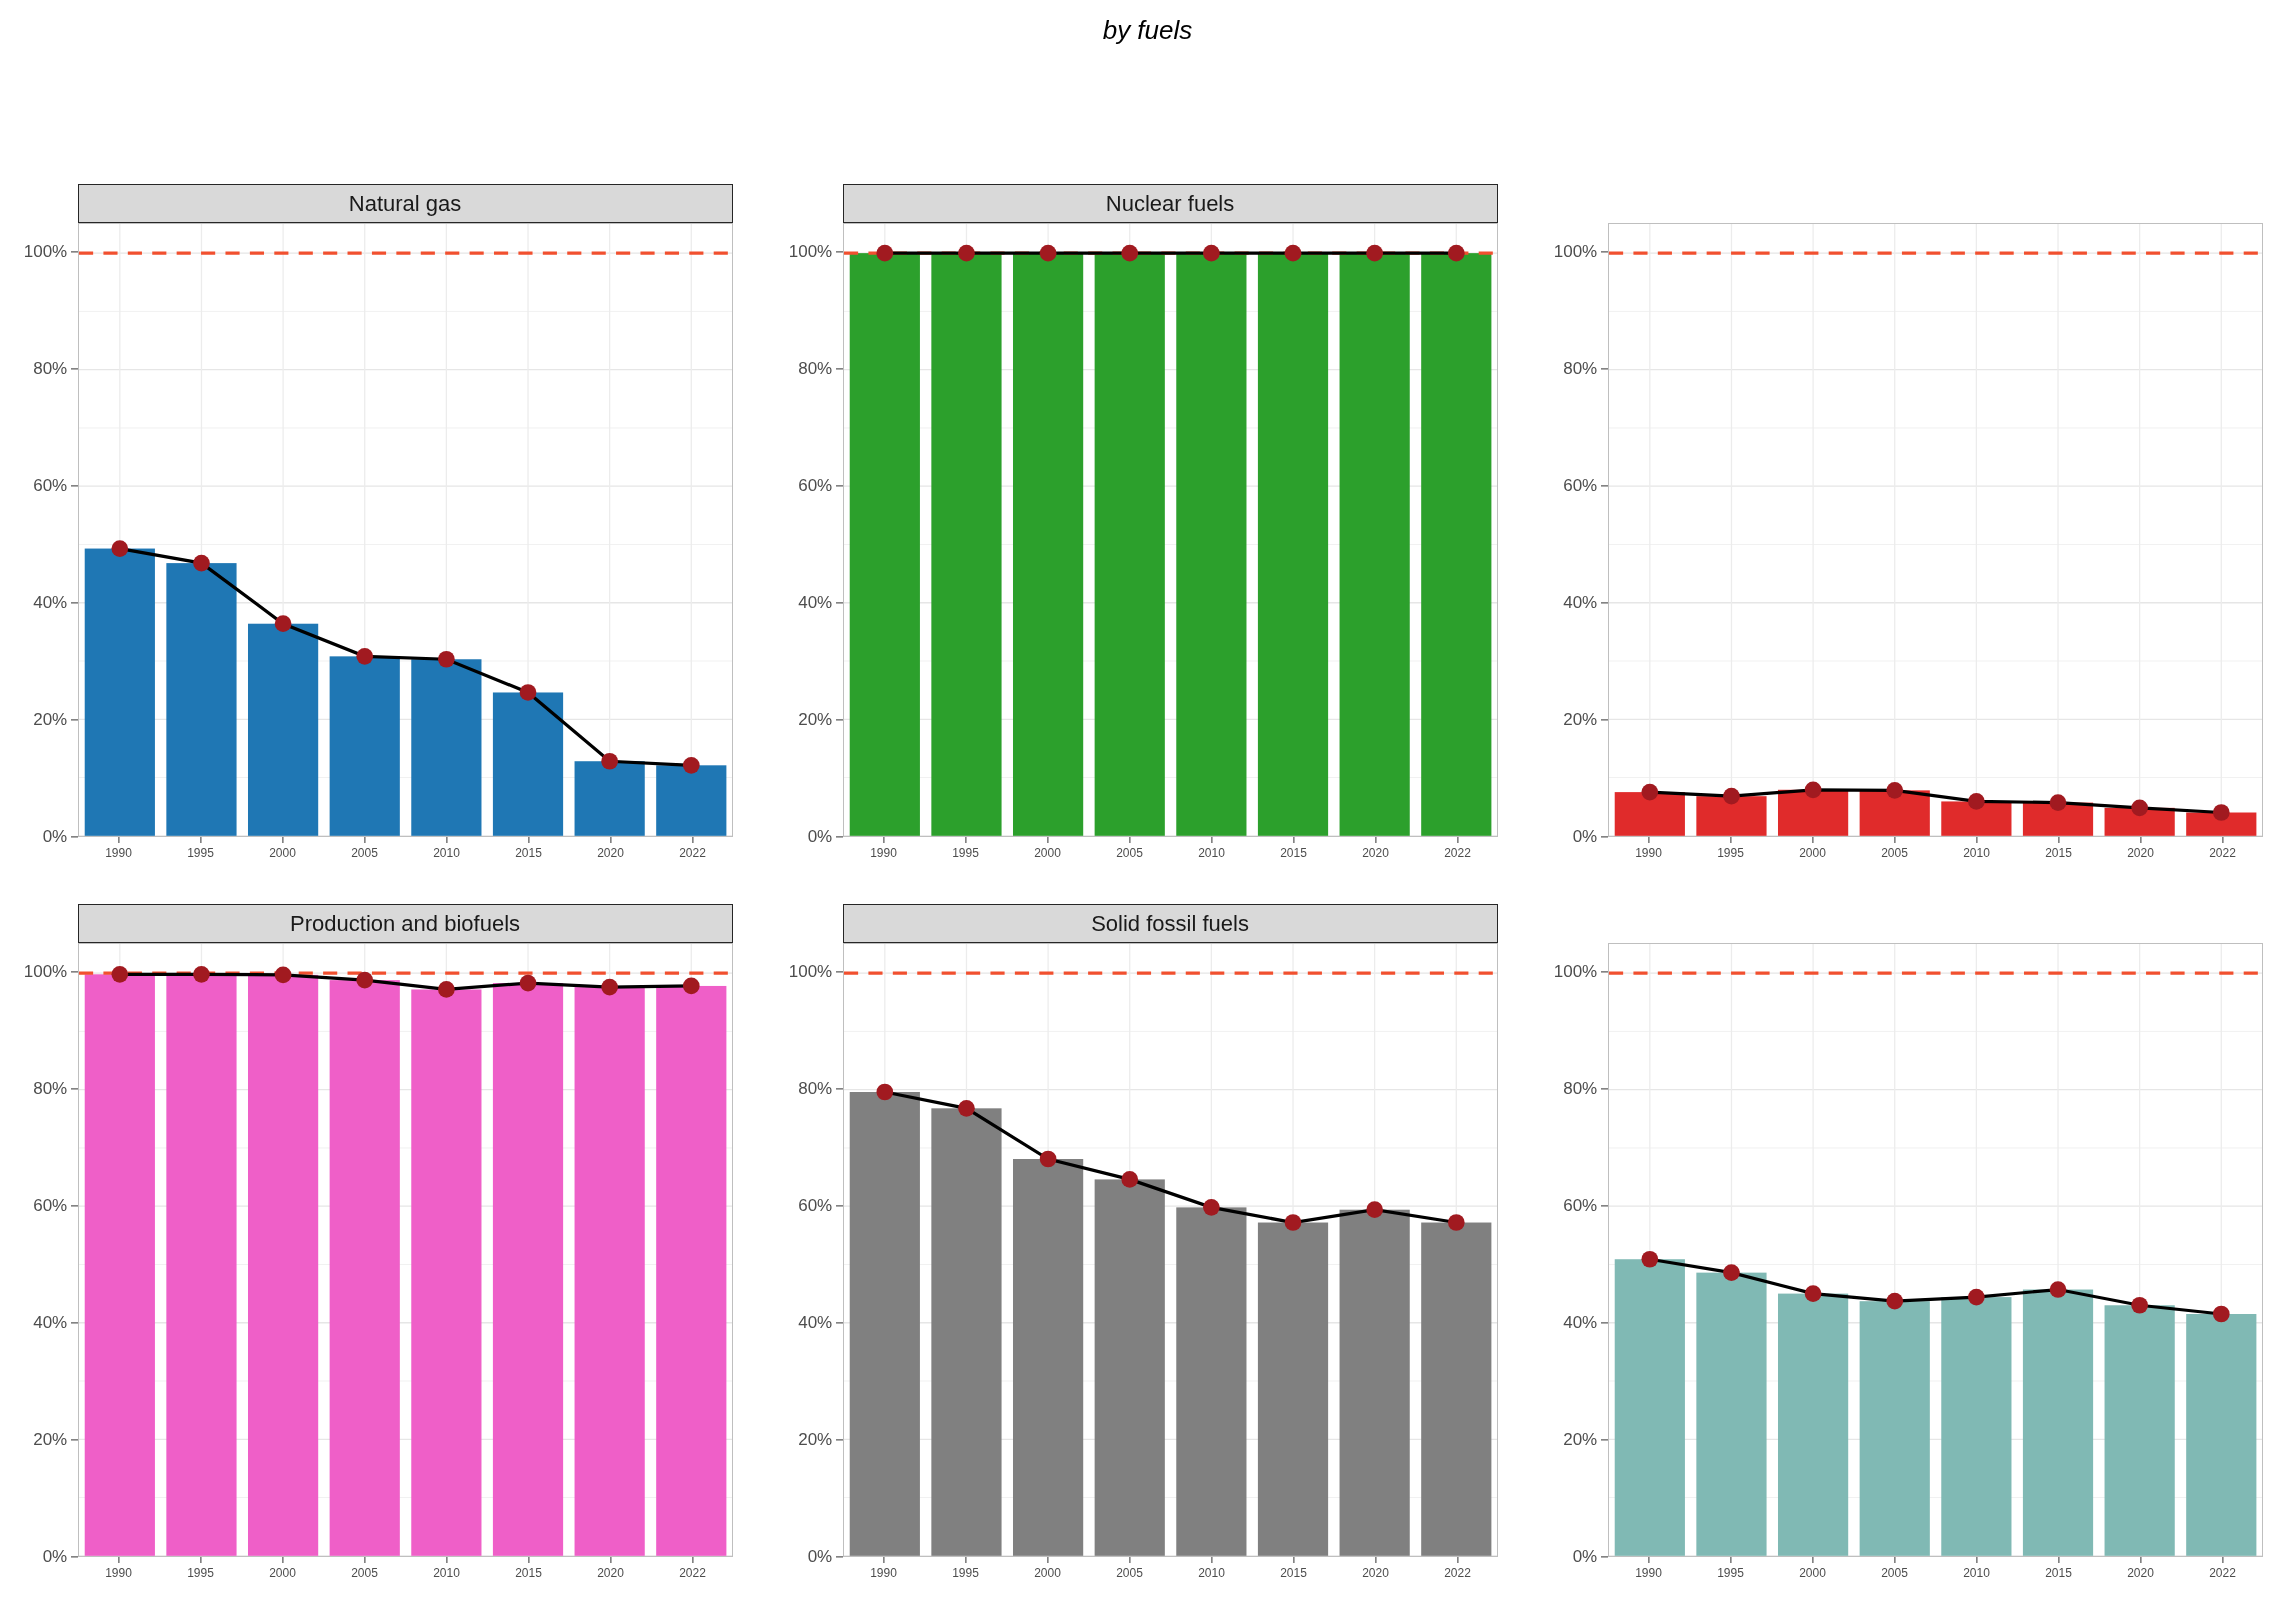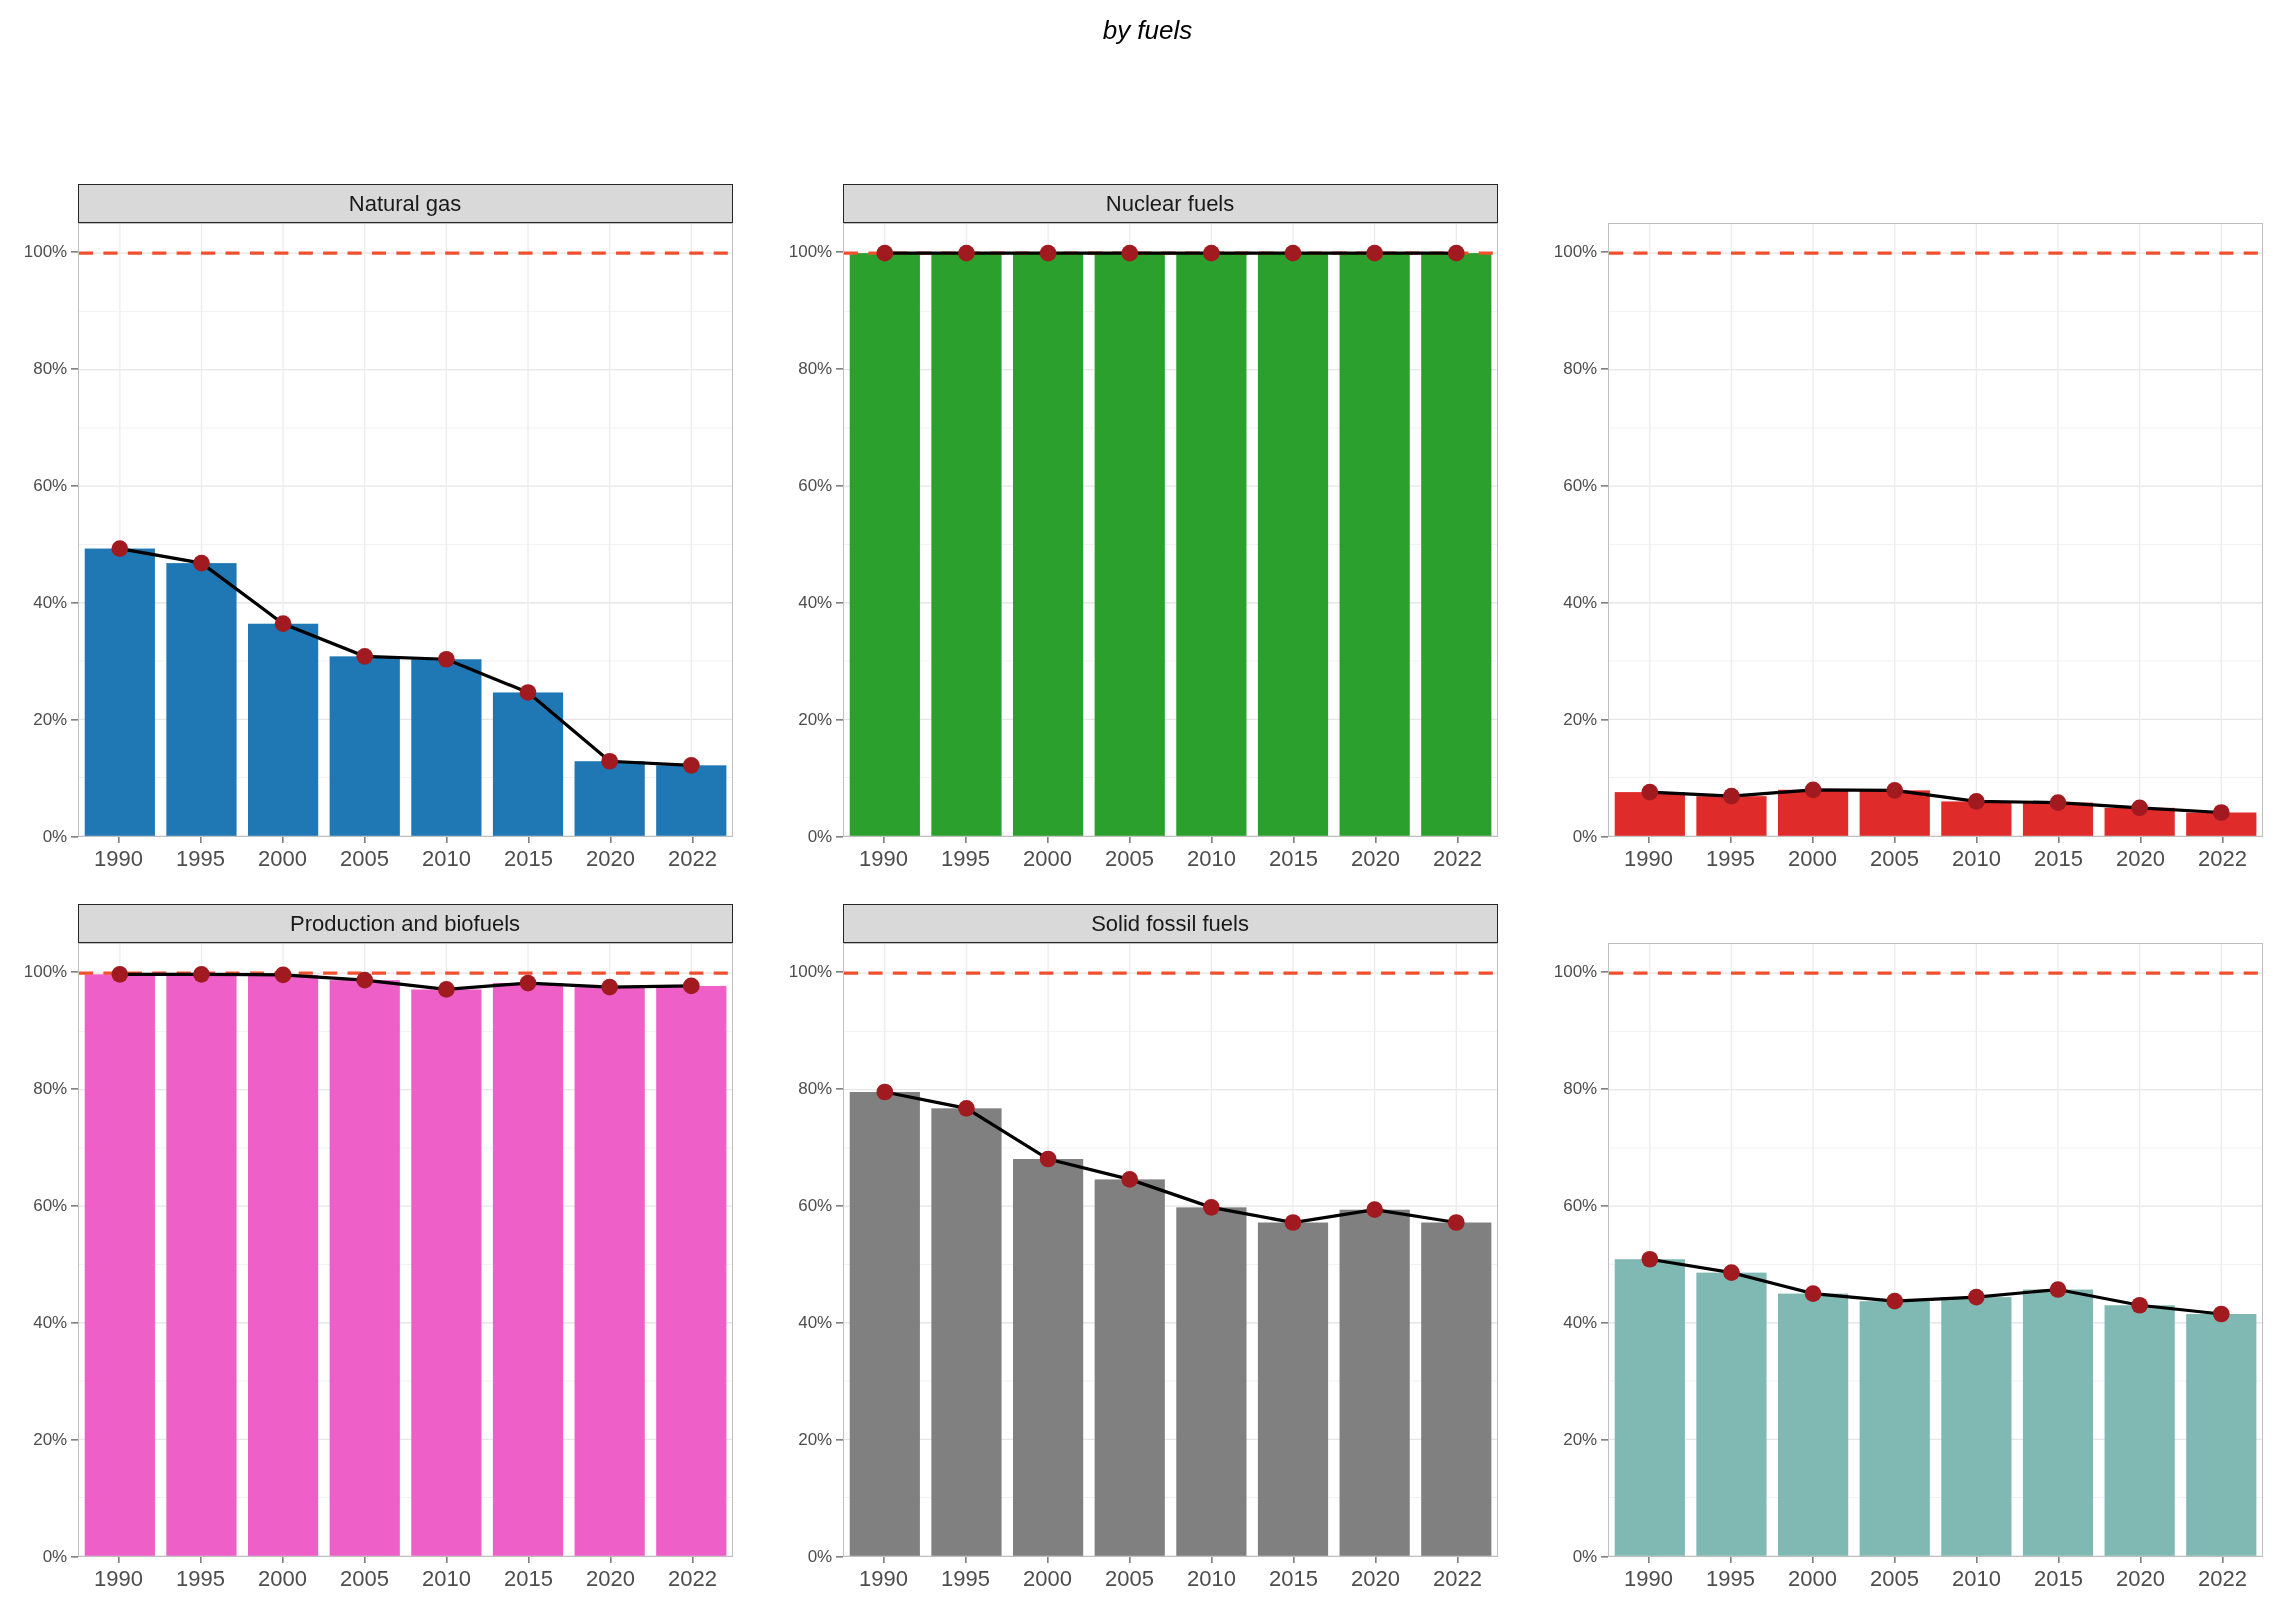--- a/index.html
+++ b/index.html
@@ -118,21 +118,21 @@
     position: absolute;
     left: 62px;
     right: 6.4px;
     bottom: 26px;
     height: 36px;
   }
   .x-tick {
     position: absolute;
     top: 9px;
     transform: translateX(-50%);
-    font-size: 22px;
+    font-size: 12px;
     color: #4d4d4d;
     white-space: nowrap;
   }
   .x-tick-mark {
     position: absolute;
     top: 0;
     width: 1.3px;
     height: 6.4px;
     background: #333333;
     transform: translateX(-0.6px);

